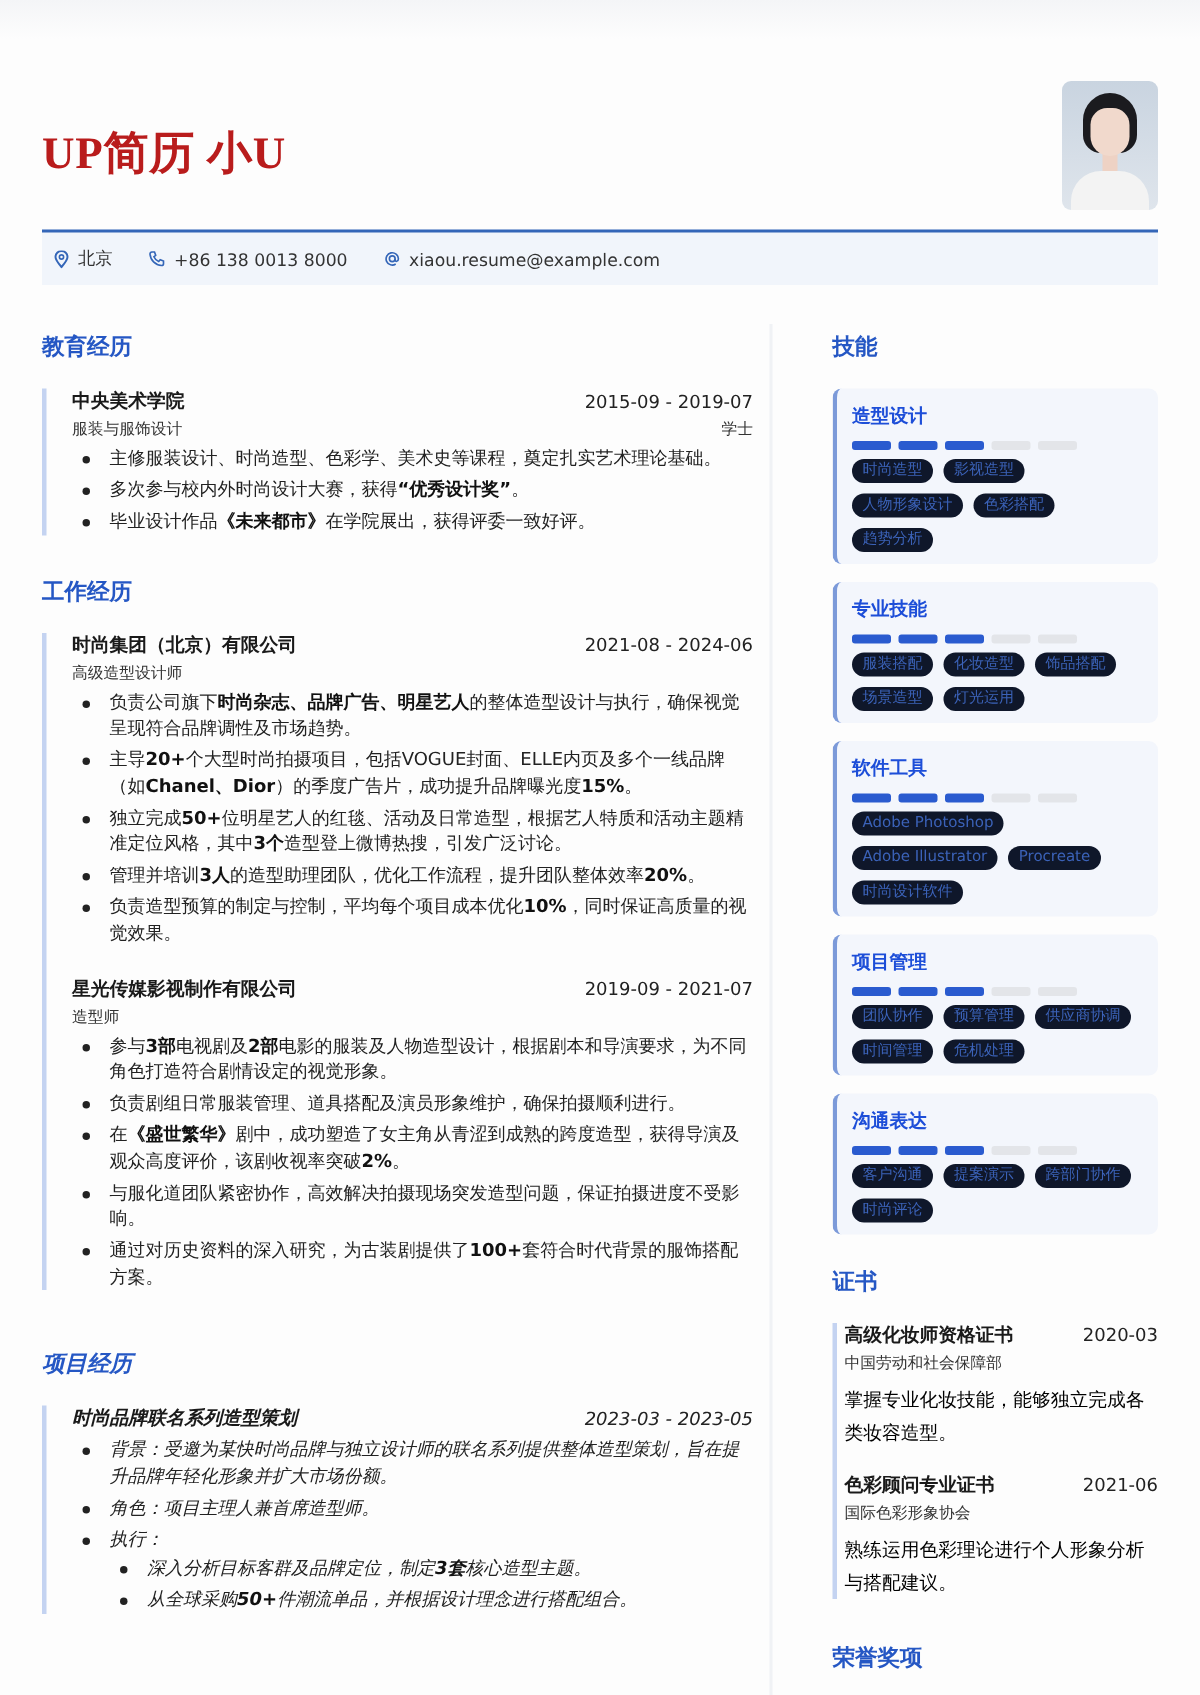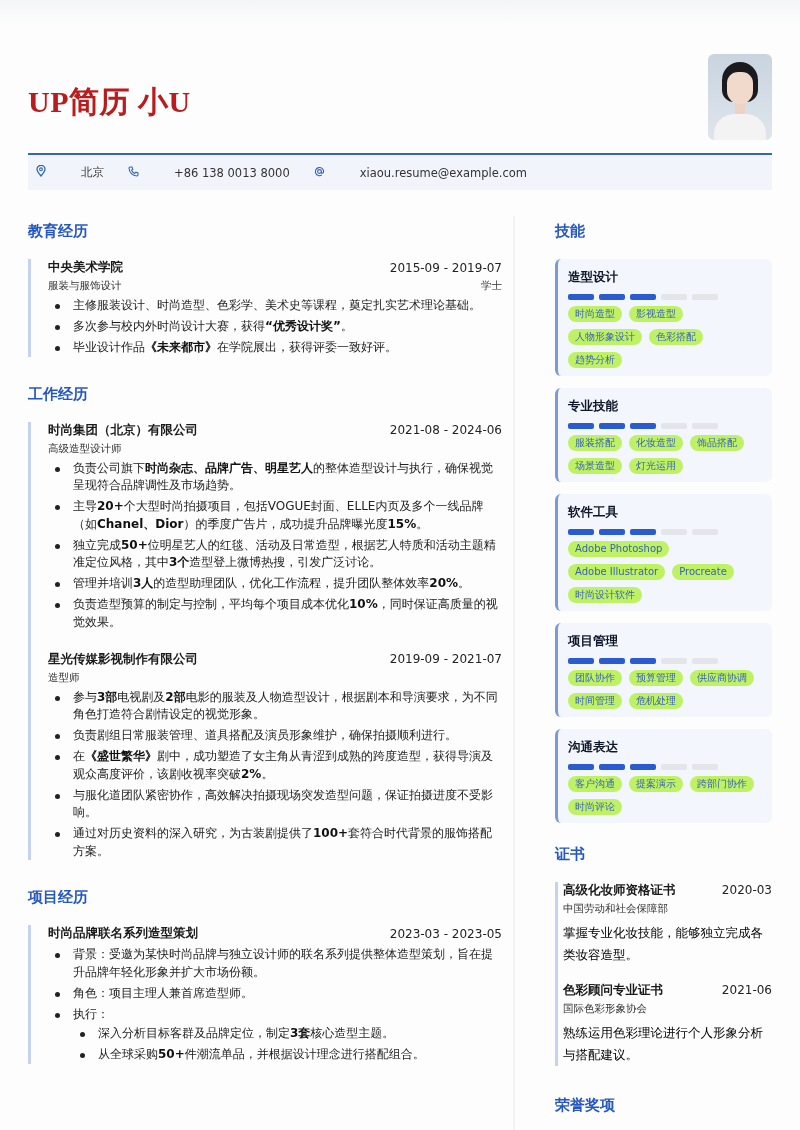--- a/index.html
+++ b/index.html
@@ -10,47 +10,47 @@
 
   .header { position: absolute; left: 28px; top: 28px; width: 744px; height: 100px; }
   .name { position: absolute; left: 0; top: 28px; font-size: 30px; font-weight: bold; color: #b91c1c; letter-spacing: 0.5px; font-family: Liberation Serif, serif; }
   .photo { position: absolute; right: 0; top: 0; width: 64px; height: 86px; border-radius: 6px; overflow: hidden; background: linear-gradient(#c9d4e0, #dfe5ec); }
   .photo .hair { position: absolute; left: 14px; top: 8px; width: 36px; height: 40px; border-radius: 18px 18px 12px 12px; background: #1b1b1f; }
   .photo .face { position: absolute; left: 19px; top: 18px; width: 26px; height: 32px; border-radius: 12px 12px 14px 14px; background: #f1d9cc; }
   .photo .body { position: absolute; left: 6px; top: 60px; width: 52px; height: 30px; border-radius: 20px 20px 0 0; background: #f3f3f3; }
   .photo .neck { position: absolute; left: 27px; top: 48px; width: 10px; height: 14px; background: #eed2c4; }
 
   .contact-bar { position: absolute; left: 28px; top: 127px; width: 744px; height: 37px; background: #f1f5fb; border-top: 2px solid #3466b8; display: flex; align-items: center; padding-left: 8px; font-size: 11.5px; color: #333; }
-  .contact-item { display: flex; margin-right: 24px; gap: 29px; }
+  .contact-item { display: flex; align-items: center; margin-right: 24px; }
   .contact-item svg { margin-right: 6px; }
 
   .left { position: absolute; left: 28px; top: 190px; width: 474px; }
   .right { position: absolute; left: 555px; top: 190px; width: 217px; }
   .vdivider { position: absolute; left: 513px; top: 190px; width: 2px; height: 914px; background: #f0f2f5; }
 
   .section-title { font-size: 15px; font-weight: bold; color: #2557c4; margin-bottom: 18px; }
   .entry { border-left: 3px solid #c4d3f1; padding-left: 17px; position: relative; }
   .entry-head { display: flex; justify-content: space-between; align-items: center; }
   .entry-title { font-size: 12.5px; font-weight: bold; color: #1a1a1a; }
   .entry-date { font-size: 12px; color: #222; }
   .entry-sub { display: flex; justify-content: space-between; font-size: 10.5px; color: #333; margin-top: 3px; }
   ul.bullets { list-style: none; margin-top: 4px; }
   ul.bullets li { position: relative; padding-left: 25px; font-size: 12px; line-height: 17.5px; color: #222; margin-bottom: 3.5px; }
   ul.bullets li::before { content: ""; position: absolute; left: 7px; top: 7px; width: 5px; height: 5px; border-radius: 50%; background: #222; }
   ul.bullets ul.bullets { margin-top: 2px; }
   ul.bullets ul.bullets li { padding-left: 25px; }
   b { font-weight: bold; color: #111; }
 
   .skill-card { background: #f3f6fc; border-left: 3px solid #7c9ad9; border-radius: 6px; padding: 10px 10px 8px 10px; margin-bottom: 12px; width: 217px; }
-  .skill-name { font-size: 12.5px; font-weight: bold; color: #0f172a; }
+  .skill-name { font-size: 12.5px; font-weight: bold; color: #1d4ed8; }
   .skill-bar { display: flex; gap: 5px; margin-top: 8px; margin-bottom: 6px; }
   .skill-bar span { width: 26px; height: 6px; border-radius: 2px; background: #e3e5e9; }
   .skill-bar span.on { background: #2a5bcf; }
   .tags { display: flex; flex-wrap: wrap; gap: 7px 7px; }
-  .tag { font-size: 10px; color: #3b62b8; background: #bef264; border-radius: 10px; padding: 2px 7px; line-height: 12px; }
+  .tag { font-size: 10px; color: #3b62b8; background: #0f172a; border-radius: 10px; padding: 2px 7px; line-height: 12px; }
 
   .cert { border-left: 3px solid #c4d3f1; padding-left: 5px; }
   .cert-head { display: flex; justify-content: space-between; align-items: baseline; }
   .cert-title { font-size: 12.5px; font-weight: bold; color: #1a1a1a; }
   .cert-date { font-size: 12px; color: #222; }
   .cert-org { font-size: 10.5px; color: #333; margin-top: 3px; }
   .cert-desc { font-size: 12.5px; color: #000000; line-height: 22px; margin-top: 6px; }
 </style>
 </head>
 <body>
@@ -143,21 +143,21 @@
         <ul class="bullets">
           <li>参与<b>3部</b>电视剧及<b>2部</b>电影的服装及人物造型设计，根据剧本和导演要求，为不同角色打造符合剧情设定的视觉形象。</li>
           <li>负责剧组日常服装管理、道具搭配及演员形象维护，确保拍摄顺利进行。</li>
           <li>在<b>《盛世繁华》</b>剧中，成功塑造了女主角从青涩到成熟的跨度造型，获得导演及观众高度评价，该剧收视率突破<b>2%</b>。</li>
           <li>与服化道团队紧密协作，高效解决拍摄现场突发造型问题，保证拍摄进度不受影响。</li>
           <li>通过对历史资料的深入研究，为古装剧提供了<b>100+</b>套符合时代背景的服饰搭配方案。</li>
         </ul>
       </div>
     </section>
 
-    <section style="margin-top: 28px;">
+    <section style="margin-top: 40px; font-style: italic;">
       <div class="section-title">项目经历</div>
       <div class="entry">
         <div class="entry-head">
           <span class="entry-title">时尚品牌联名系列造型策划</span>
           <span class="entry-date">2023-03 - 2023-05</span>
         </div>
         <ul class="bullets">
           <li>背景：受邀为某快时尚品牌与独立设计师的联名系列提供整体造型策划，旨在提升品牌年轻化形象并扩大市场份额。</li>
           <li>角色：项目主理人兼首席造型师。</li>
           <li><span>执行：</span>

